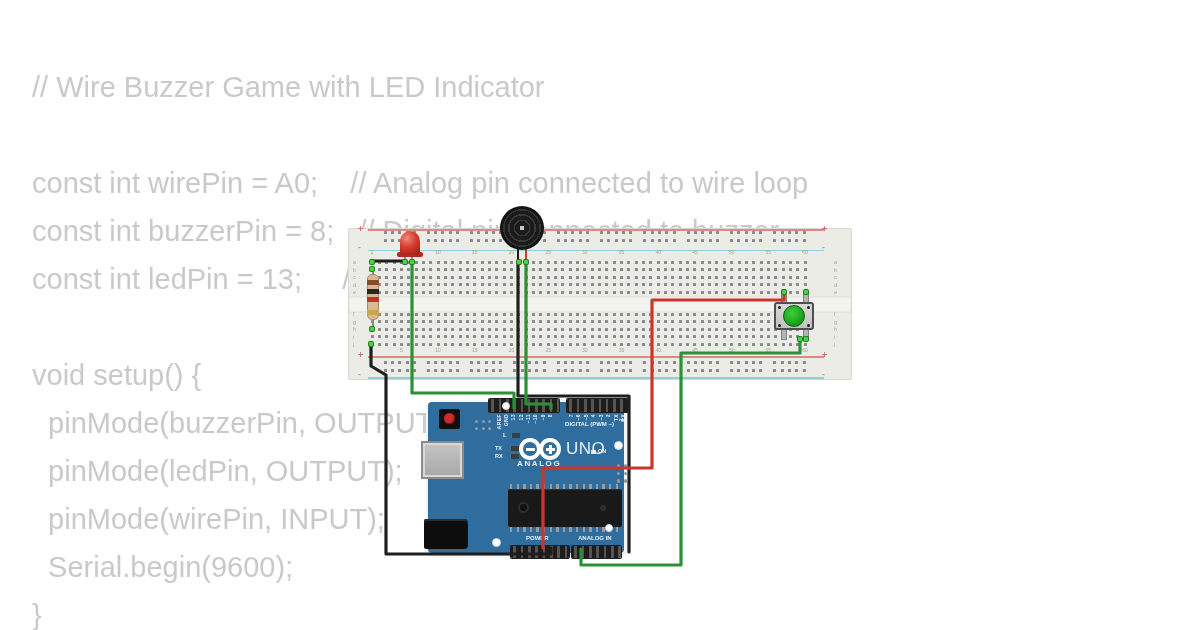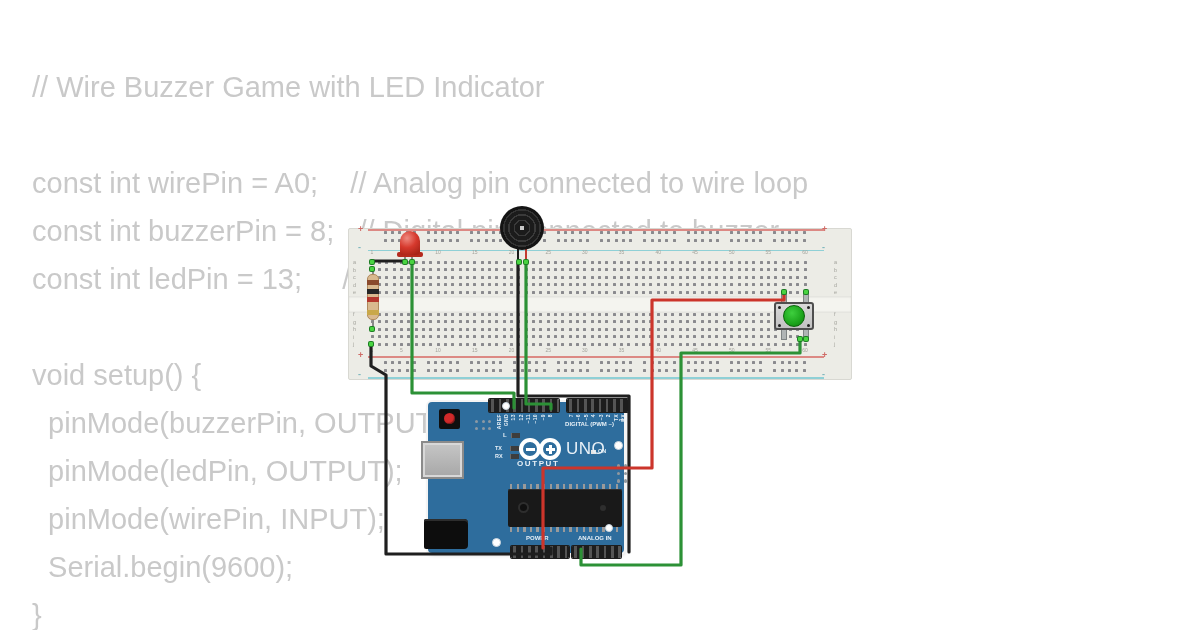--- a/index.html
+++ b/index.html
@@ -962,21 +962,21 @@
     <div class="abs" style="left:510px;top:454px;width:9px;height:5px;background:#3d3d3d;box-shadow:inset 1px 0 0 #6b6b6b;"></div>
     <div class="abs" style="left:591px;top:450px;width:5px;height:4px;background:#e4e4e4;"></div>
     <div class="silk" style="left: 598px; top: 448px; font-size: 5.5px; color: rgb(231, 240, 247); font-family: &quot;Liberation Sans&quot;, sans-serif;">ON</div>
 
     <div class="abs" style="left:519px;top:438px;width:22px;height:22px;border:4px solid #fff;border-radius:50%;box-sizing:border-box;"></div>
     <div class="abs" style="left:539px;top:438px;width:22px;height:22px;border:4px solid #fff;border-radius:50%;box-sizing:border-box;"></div>
     <div class="abs" style="left:525.5px;top:447.5px;width:9px;height:3px;background:#fff;"></div>
     <div class="abs" style="left:545.5px;top:447.5px;width:9px;height:3px;background:#fff;"></div>
     <div class="abs" style="left:548.5px;top:444.5px;width:3px;height:9px;background:#fff;"></div>
     <div class="silk" style="left: 566px; top: 439px; font-size: 17px; letter-spacing: 0.5px; font-weight: normal; color: rgb(231, 240, 247); font-family: &quot;Liberation Sans&quot;, sans-serif;">UNO</div>
-    <div class="silk" style="left: 517px; top: 459px; font-size: 8px; letter-spacing: 1.6px; color: rgb(231, 240, 247); font-family: &quot;Liberation Sans&quot;, sans-serif;">OUTPUT</div>
+    <div class="silk" style="left: 517px; top: 459px; font-size: 8px; letter-spacing: 1.6px; color: rgb(231, 240, 247); font-family: &quot;Liberation Sans&quot;, sans-serif;">ANALOG</div>
 
     <div class="abs icpins" style="left: 510px; top: 484px; width: 112px; height: 6px; background: repeating-linear-gradient(90deg, rgb(154, 154, 154) 0px, rgb(154, 154, 154) 2.5px, transparent 2.5px, transparent 6.6px);"></div>
     <div class="abs icpins" style="left: 510px; top: 526px; width: 112px; height: 6px; background: repeating-linear-gradient(90deg, rgb(154, 154, 154) 0px, rgb(154, 154, 154) 2.5px, transparent 2.5px, transparent 6.6px);"></div>
     <div class="abs" style="left:508px;top:489px;width:114px;height:38px;background:#191919;border-radius:2px;box-shadow:inset 0 1px 0 #303030;"></div>
     <div class="abs" style="left:518px;top:502px;width:11px;height:11px;border-radius:50%;background:#101010;border:2px solid #2e2e2e;box-sizing:border-box;"></div>
     <div class="abs" style="left:600px;top:505px;width:6px;height:6px;border-radius:50%;background:#2e2e2e;"></div>
 
     <div class="abs" id="uno-extras">
         <div style="position: absolute; left: 475px; top: 420px; width: 3px; height: 3px; border-radius: 50%; background: rgb(139, 153, 164);"></div>
         <div style="position: absolute; left: 475px; top: 426.5px; width: 3px; height: 3px; border-radius: 50%; background: rgb(139, 153, 164);"></div>

